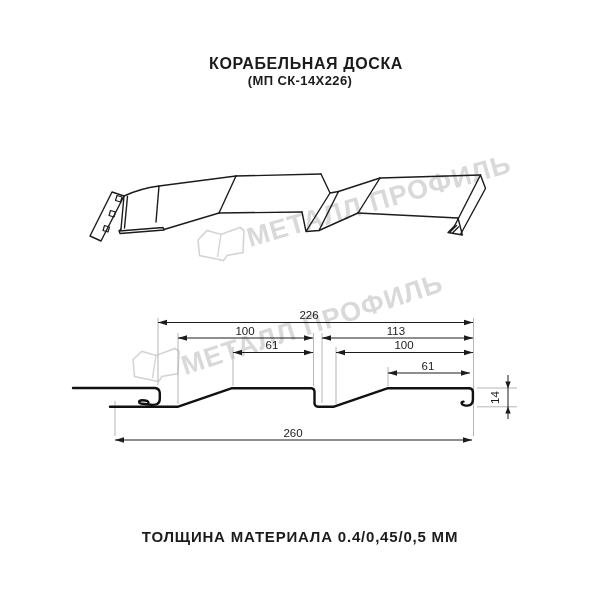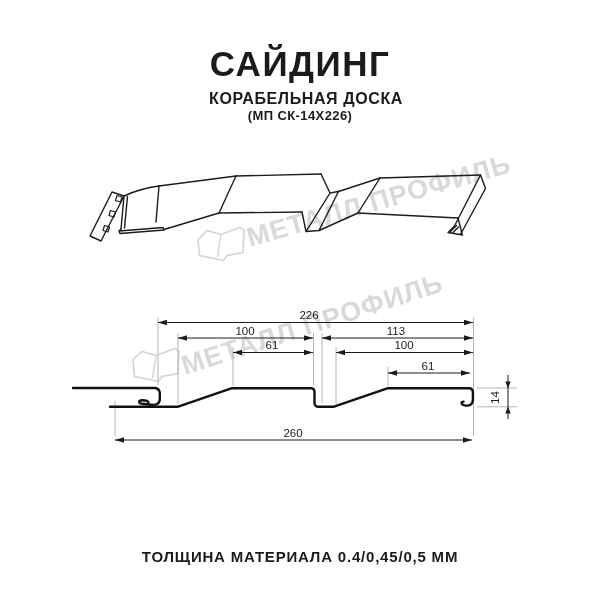--- a/index.html
+++ b/index.html
@@ -4,34 +4,33 @@
 <style>
   html,body{margin:0;padding:0;background:#ffffff;}
   .page{
     position:relative;width:600px;height:600px;background:#ffffff;overflow:hidden;
     font-family:"Liberation Sans","DejaVu Sans",sans-serif;color:#1b1b1b;
   }
   .header{position:absolute;top:46px;left:0;width:600px;text-align:center;}
   .title{font-size:35px;font-weight:800;letter-spacing:1.5px;line-height:1;}
   .subtitle{margin-top:9px;font-size:16px;font-weight:700;letter-spacing:.6px;padding-left:12px;}
   .code{font-size:13px;font-weight:700;letter-spacing:.4px;}
-  .footer{position:absolute;top:548px;left:0;width:600px;text-align:center;
+  .footer{position:absolute;top:528px;left:0;width:600px;text-align:center;
     font-size:15px;font-weight:700;letter-spacing:.8px;}
   svg.drawing{position:absolute;left:0;top:0;}
   .dim-label{font-family:"Liberation Sans","DejaVu Sans",sans-serif;font-size:11.5px;fill:#1b1b1b;}
   .wm-text{font-family:"Liberation Sans","DejaVu Sans",sans-serif;font-size:27px;font-weight:700;
     letter-spacing:1px;fill:#d9d9d9;}
 </style>
 </head>
 <body>
 
 <div class="page">
 
   <div class="header">
-    <div class="title">САЙДИНГ</div>
     <div class="subtitle">КОРАБЕЛЬНАЯ ДОСКА</div>
     <div class="code">(МП СК-14Х226)</div>
   </div>
 
   <svg class="drawing" width="600" height="600" viewBox="0 0 600 600">
 
     <g>
       <path d="M198,240 L207,230.5 L221,234.5 L240,227.5 L244,230.5 L243,252.5 L227,255.5 L223.5,260.5 L214,258.5 L199.5,255.5 Z" fill="none" stroke="#d4d4d4" stroke-width="1.6"></path>
       <path d="M221,234.5 L217.5,257" fill="none" stroke="#d4d4d4" stroke-width="1.4"></path>
       <text class="wm-text" x="250" y="247" transform="rotate(-16 250 247)">МЕТАЛЛ ПРОФИЛЬ</text>

